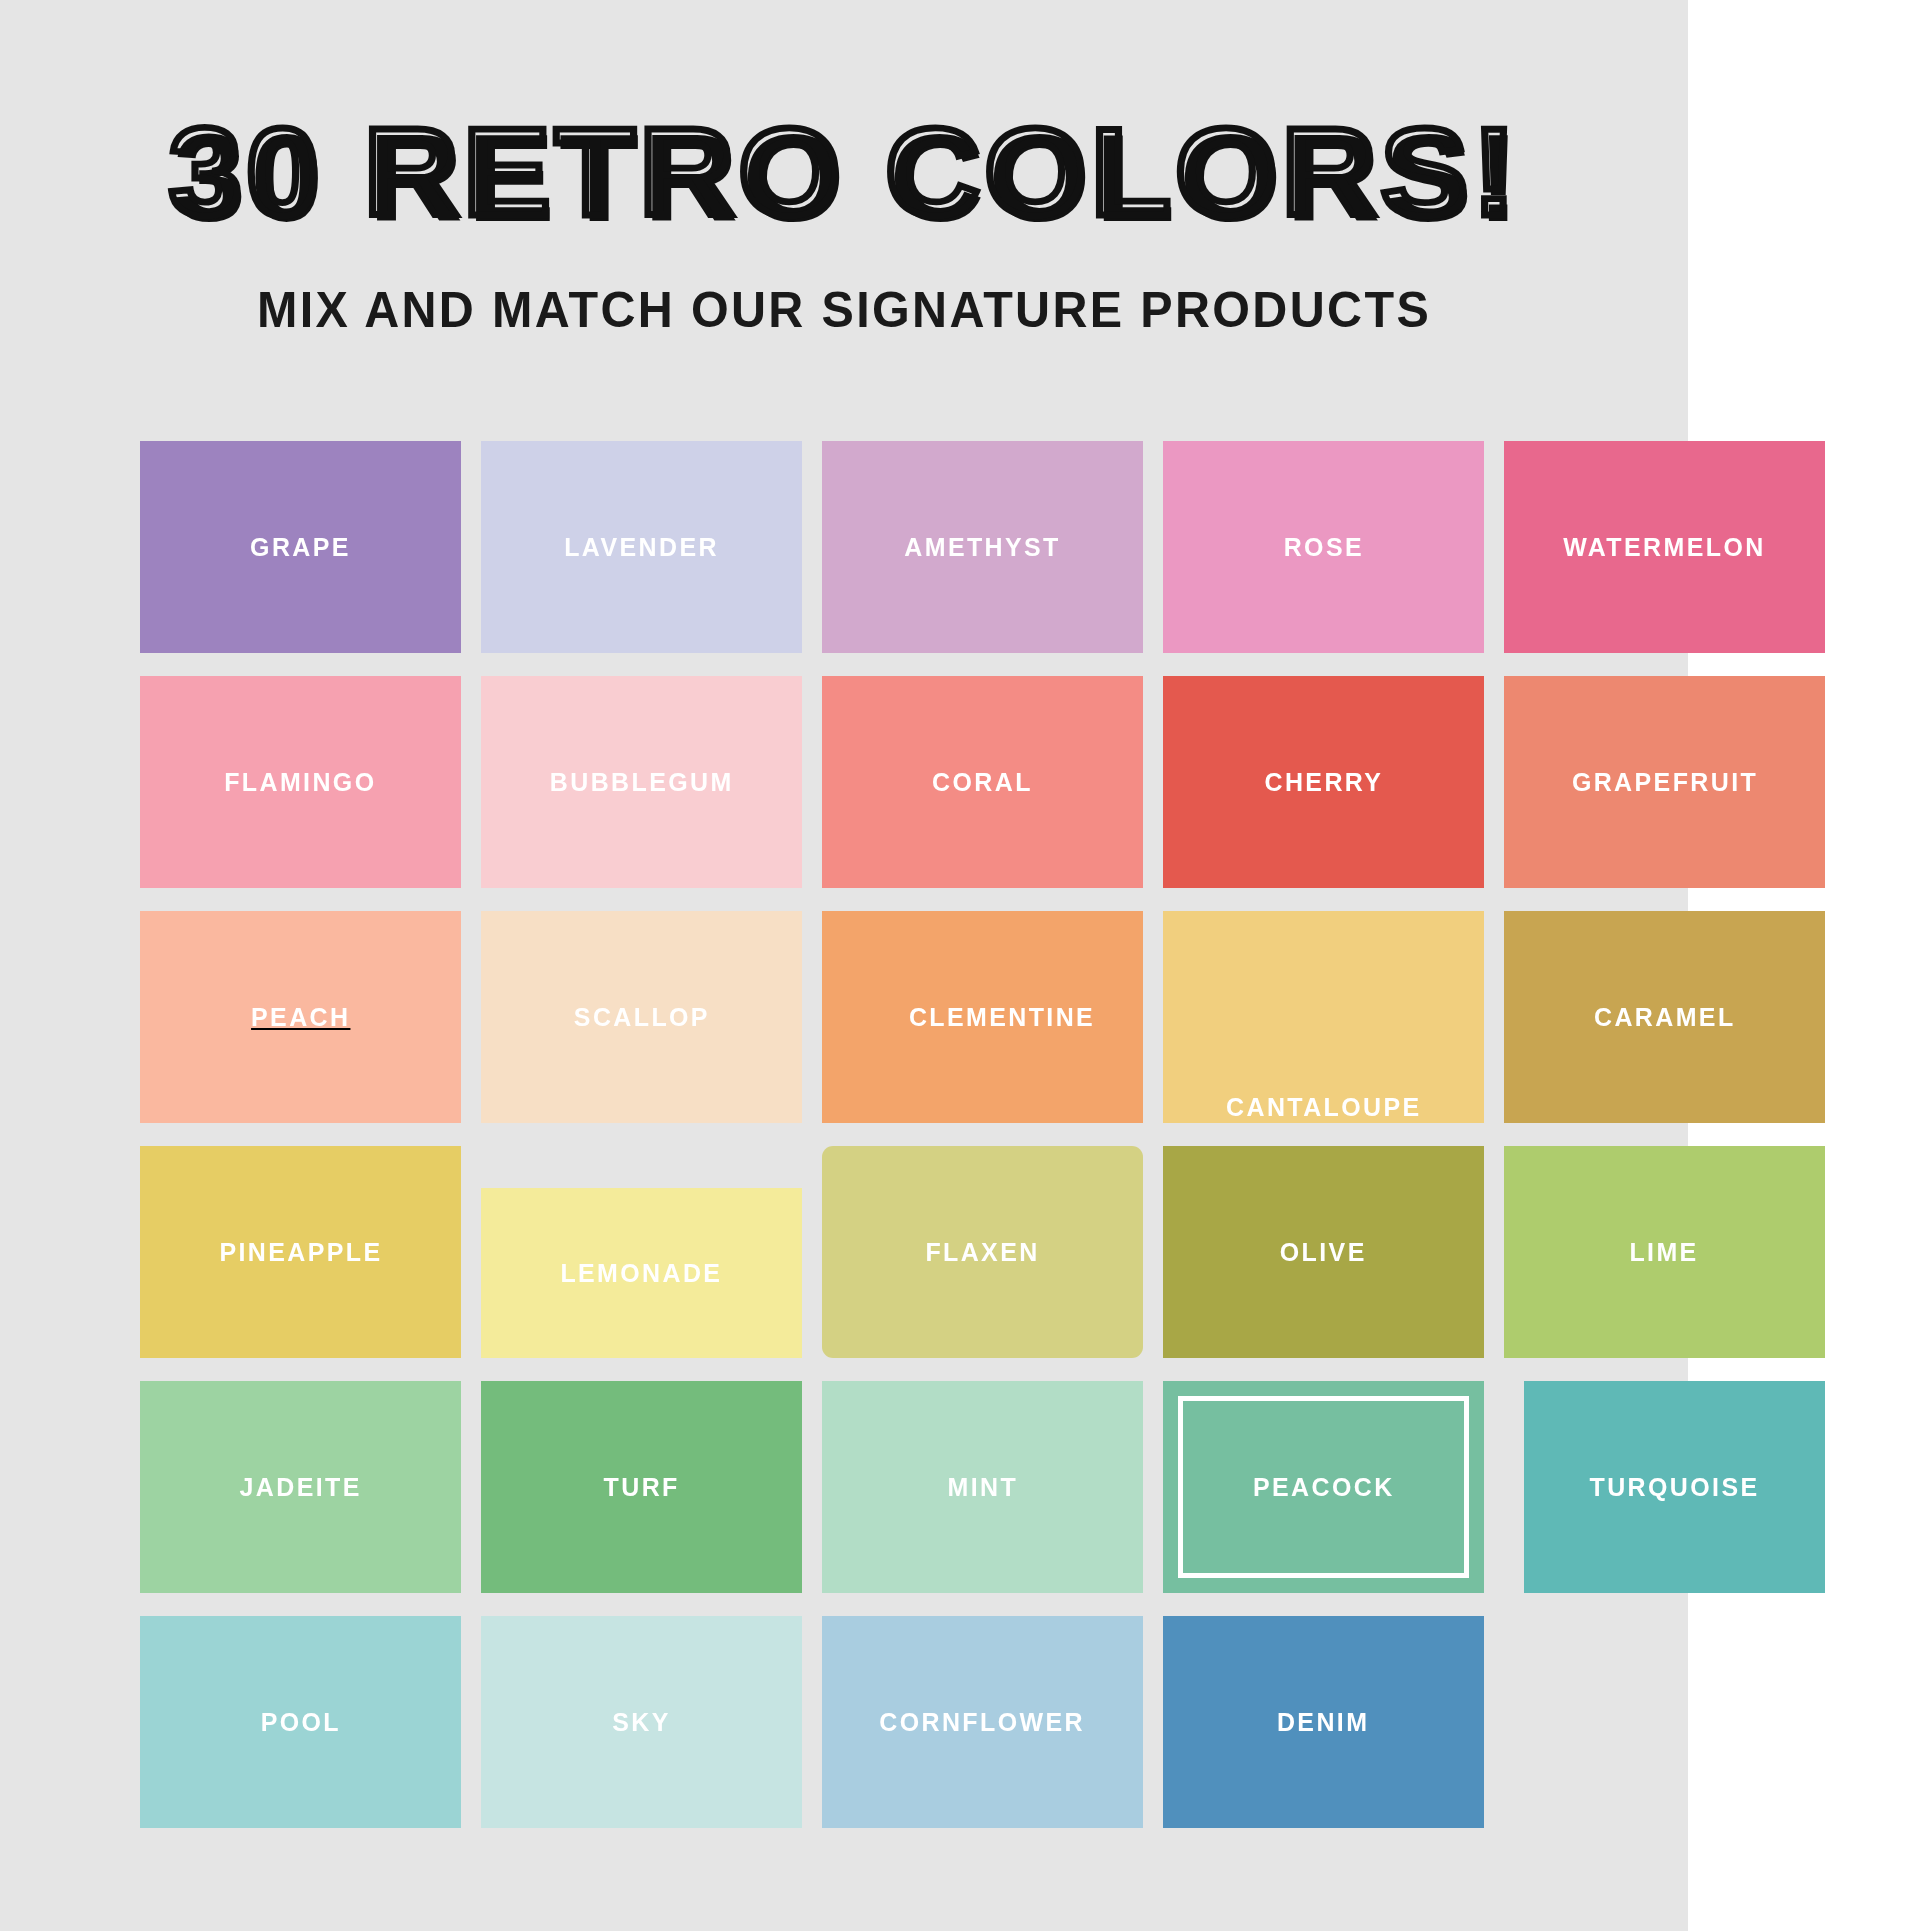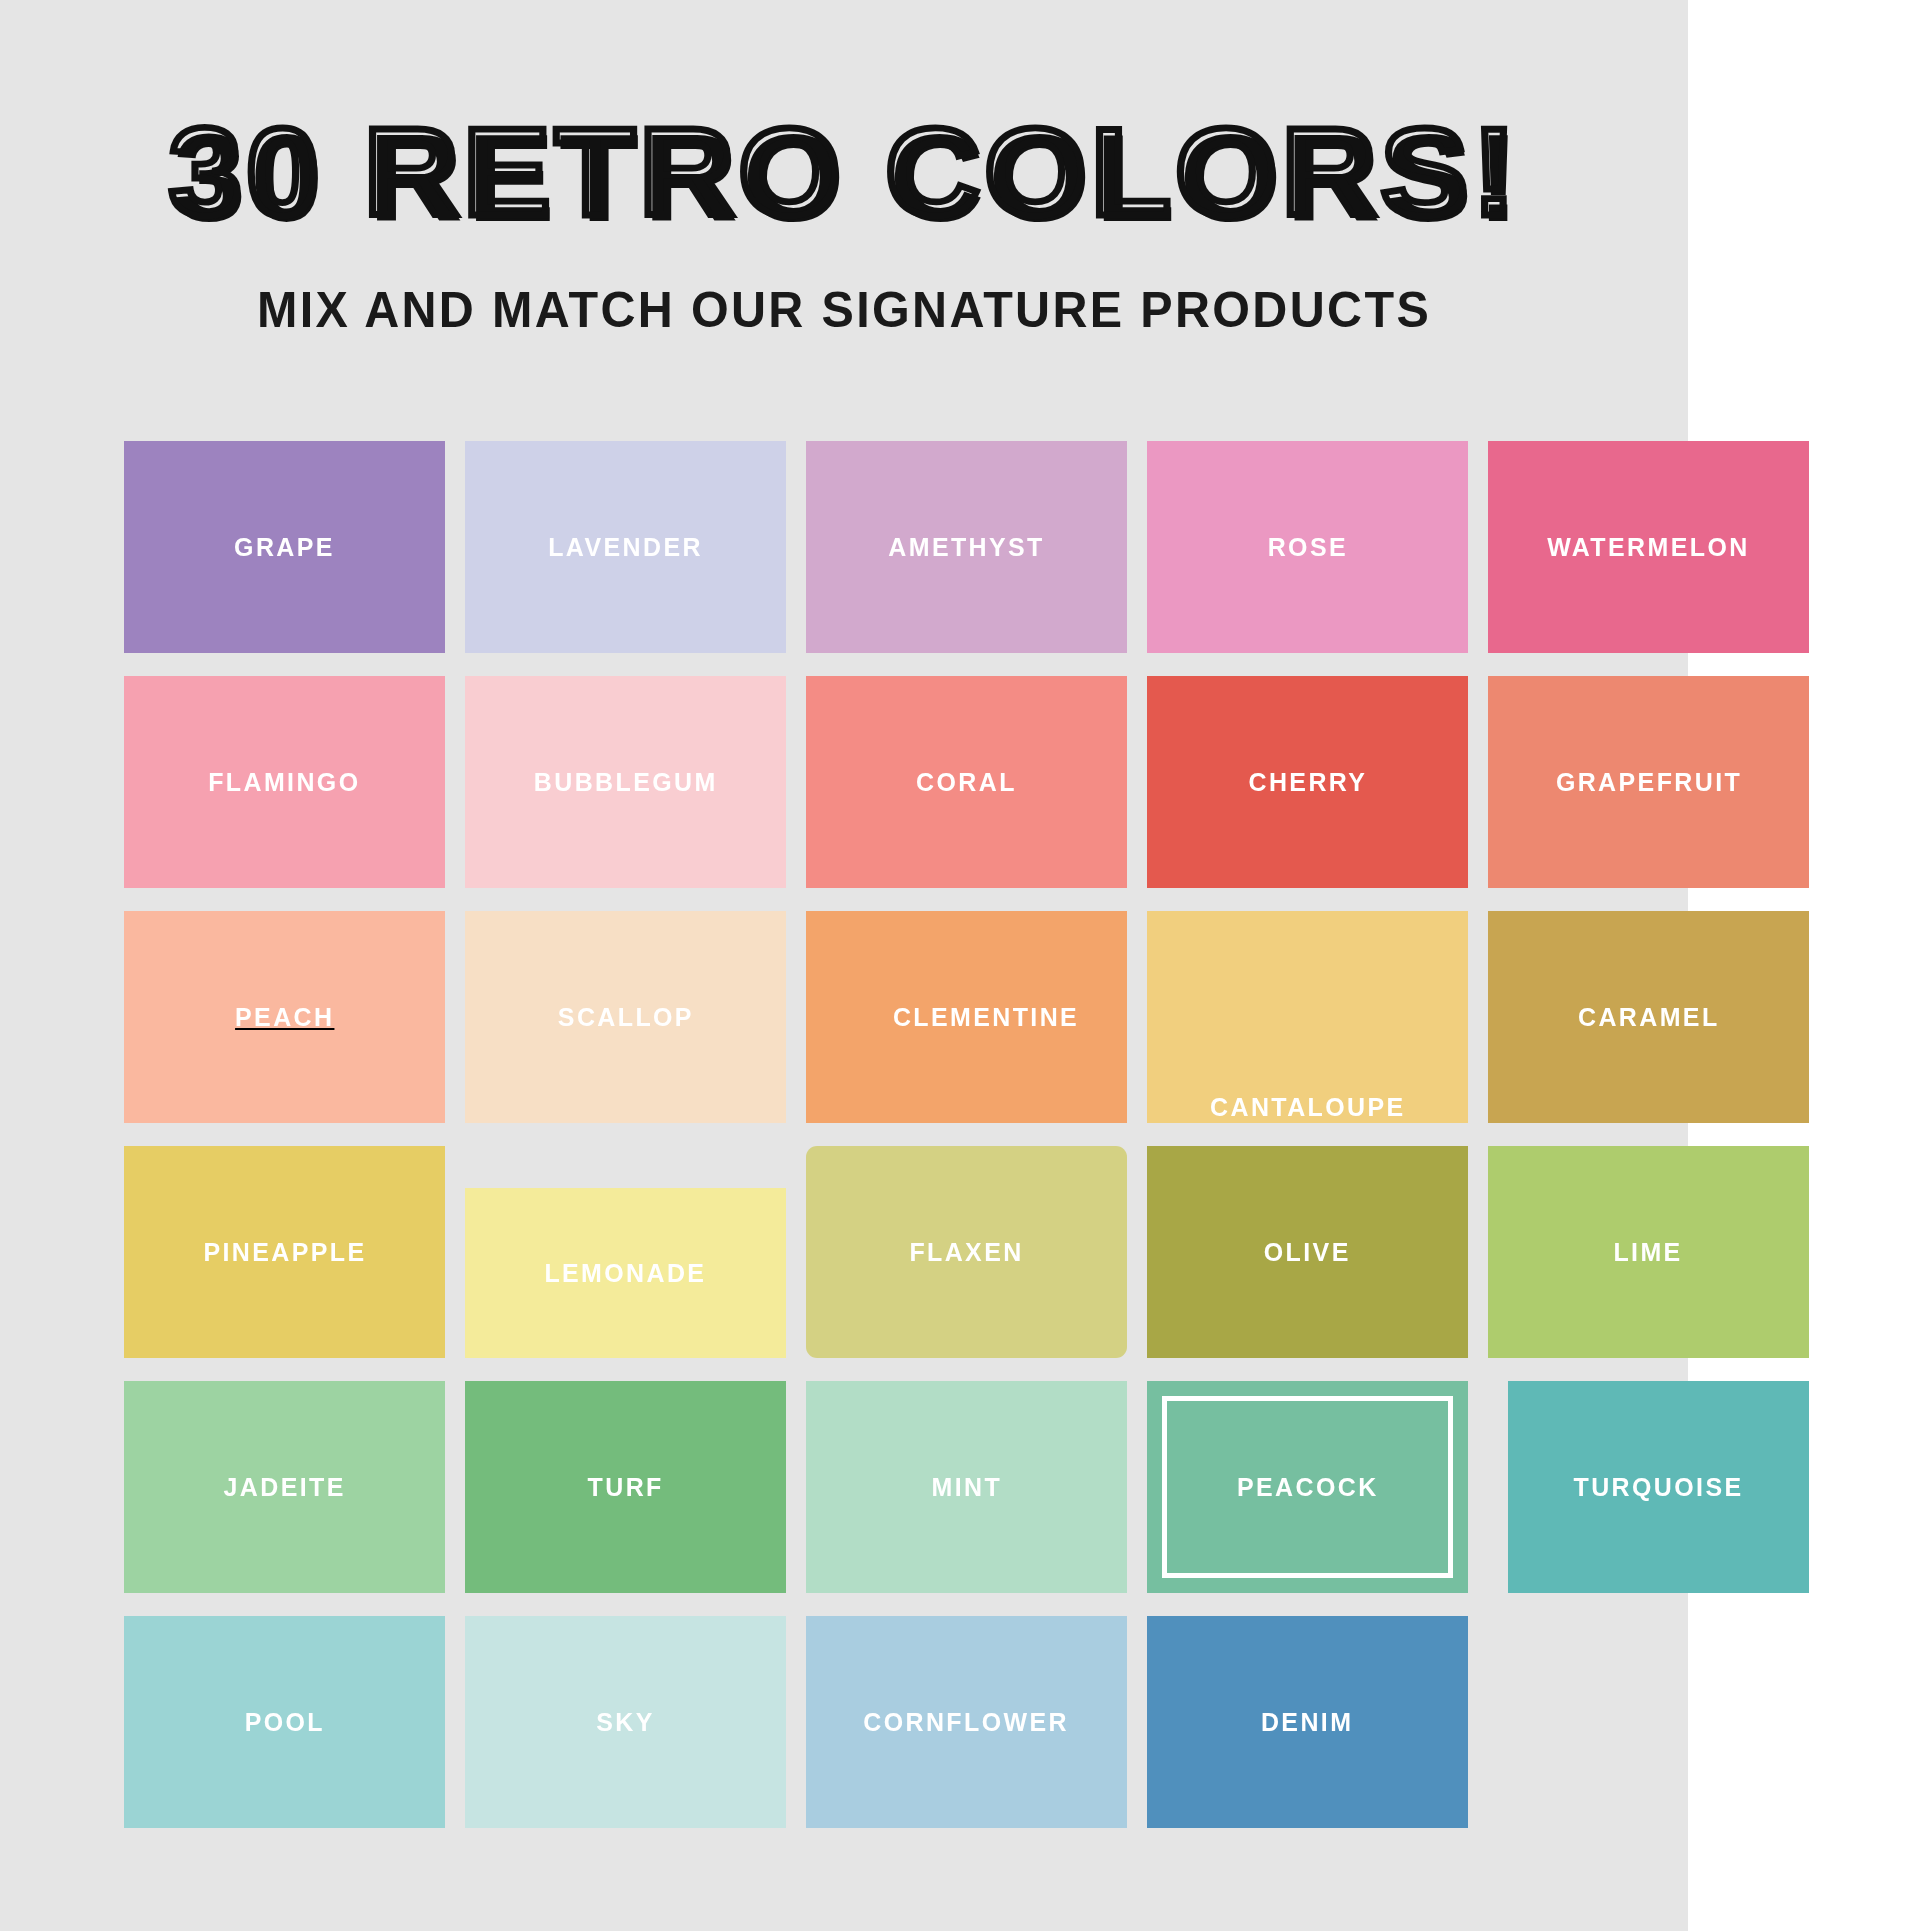--- a/index.html
+++ b/index.html
@@ -79,21 +79,21 @@
     font-weight: 700;
     letter-spacing: 2.4px;
     color: #1a1a1a;
     text-transform: uppercase;
     transform: scaleX(0.97);
   }
 
   
   .grid {
     position: absolute;
-    left: 124px;
+    left: 140px;
     top: 441px;
     width: 1684px;
     display: grid;
     grid-template-columns: repeat(5, 321px);
     grid-auto-rows: 212px;
     column-gap: 20px;
     row-gap: 23px;
   }
 
   .swatch {

